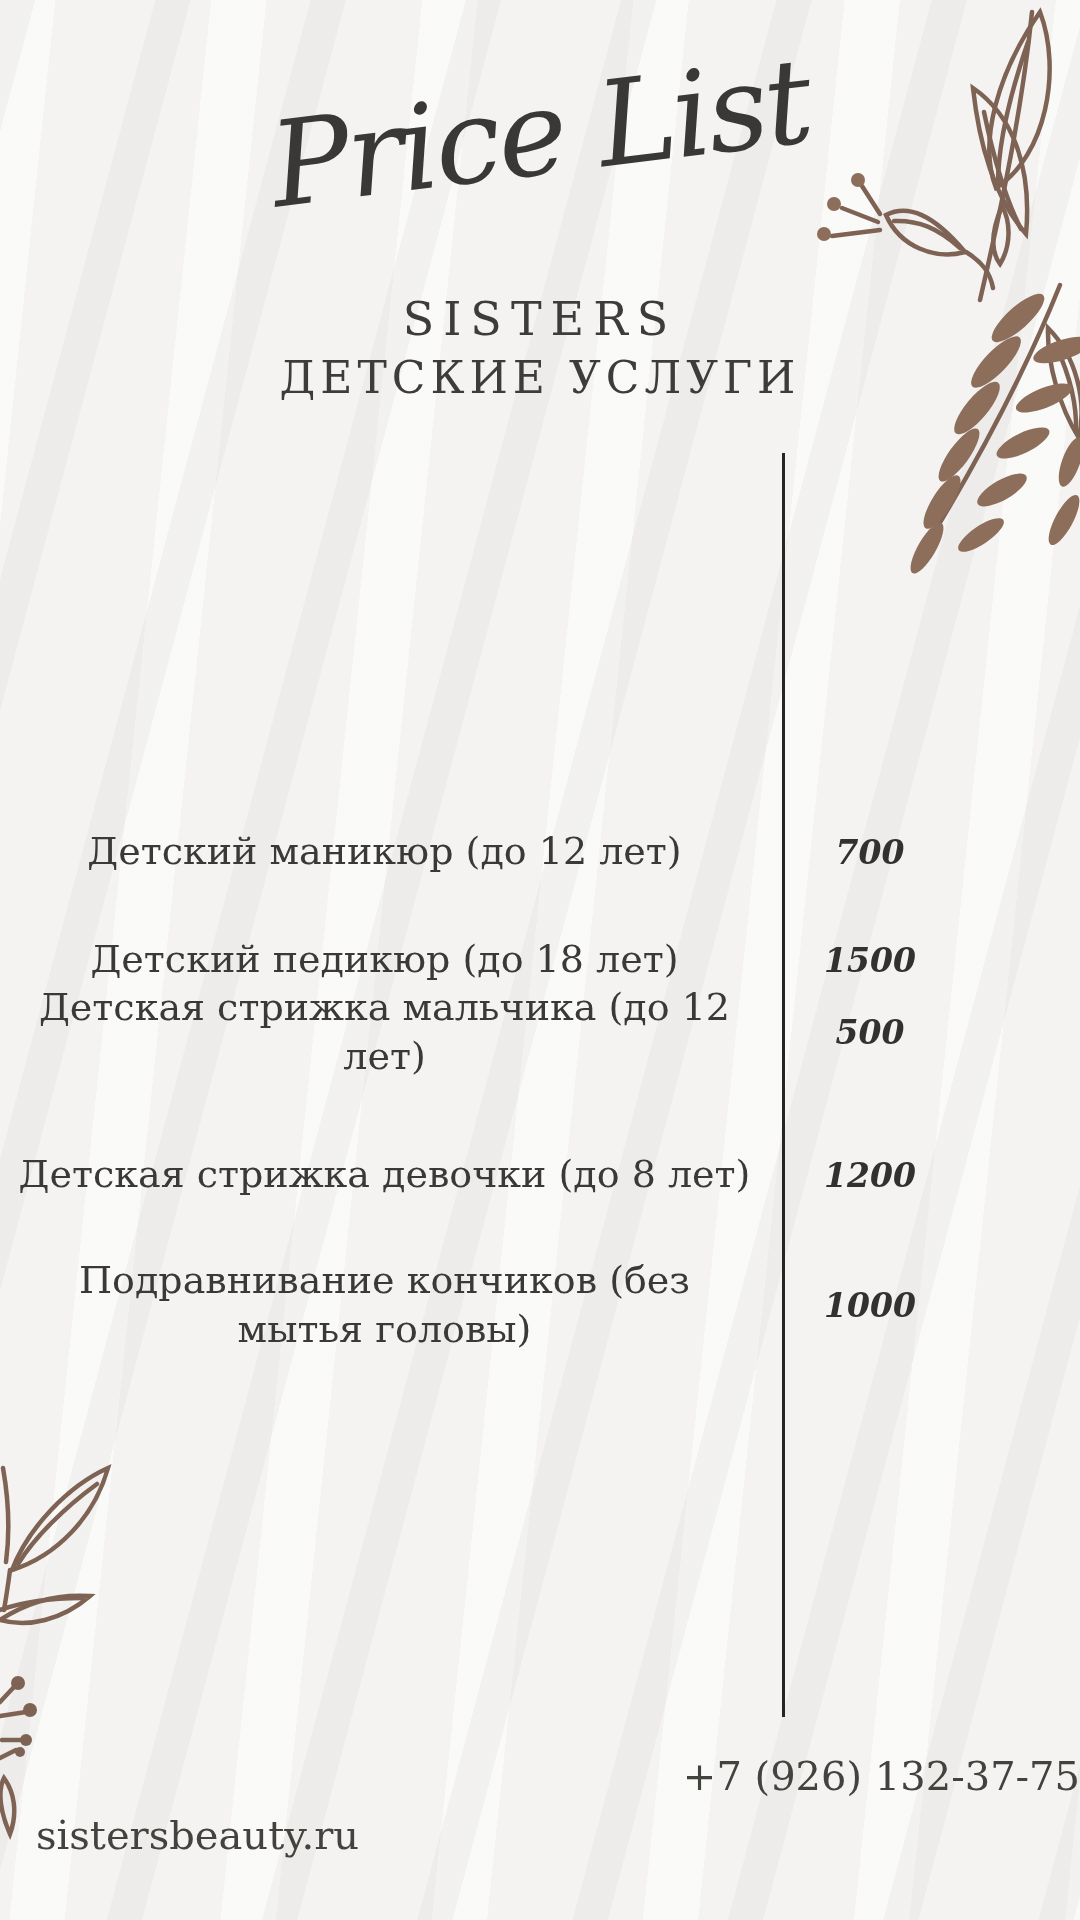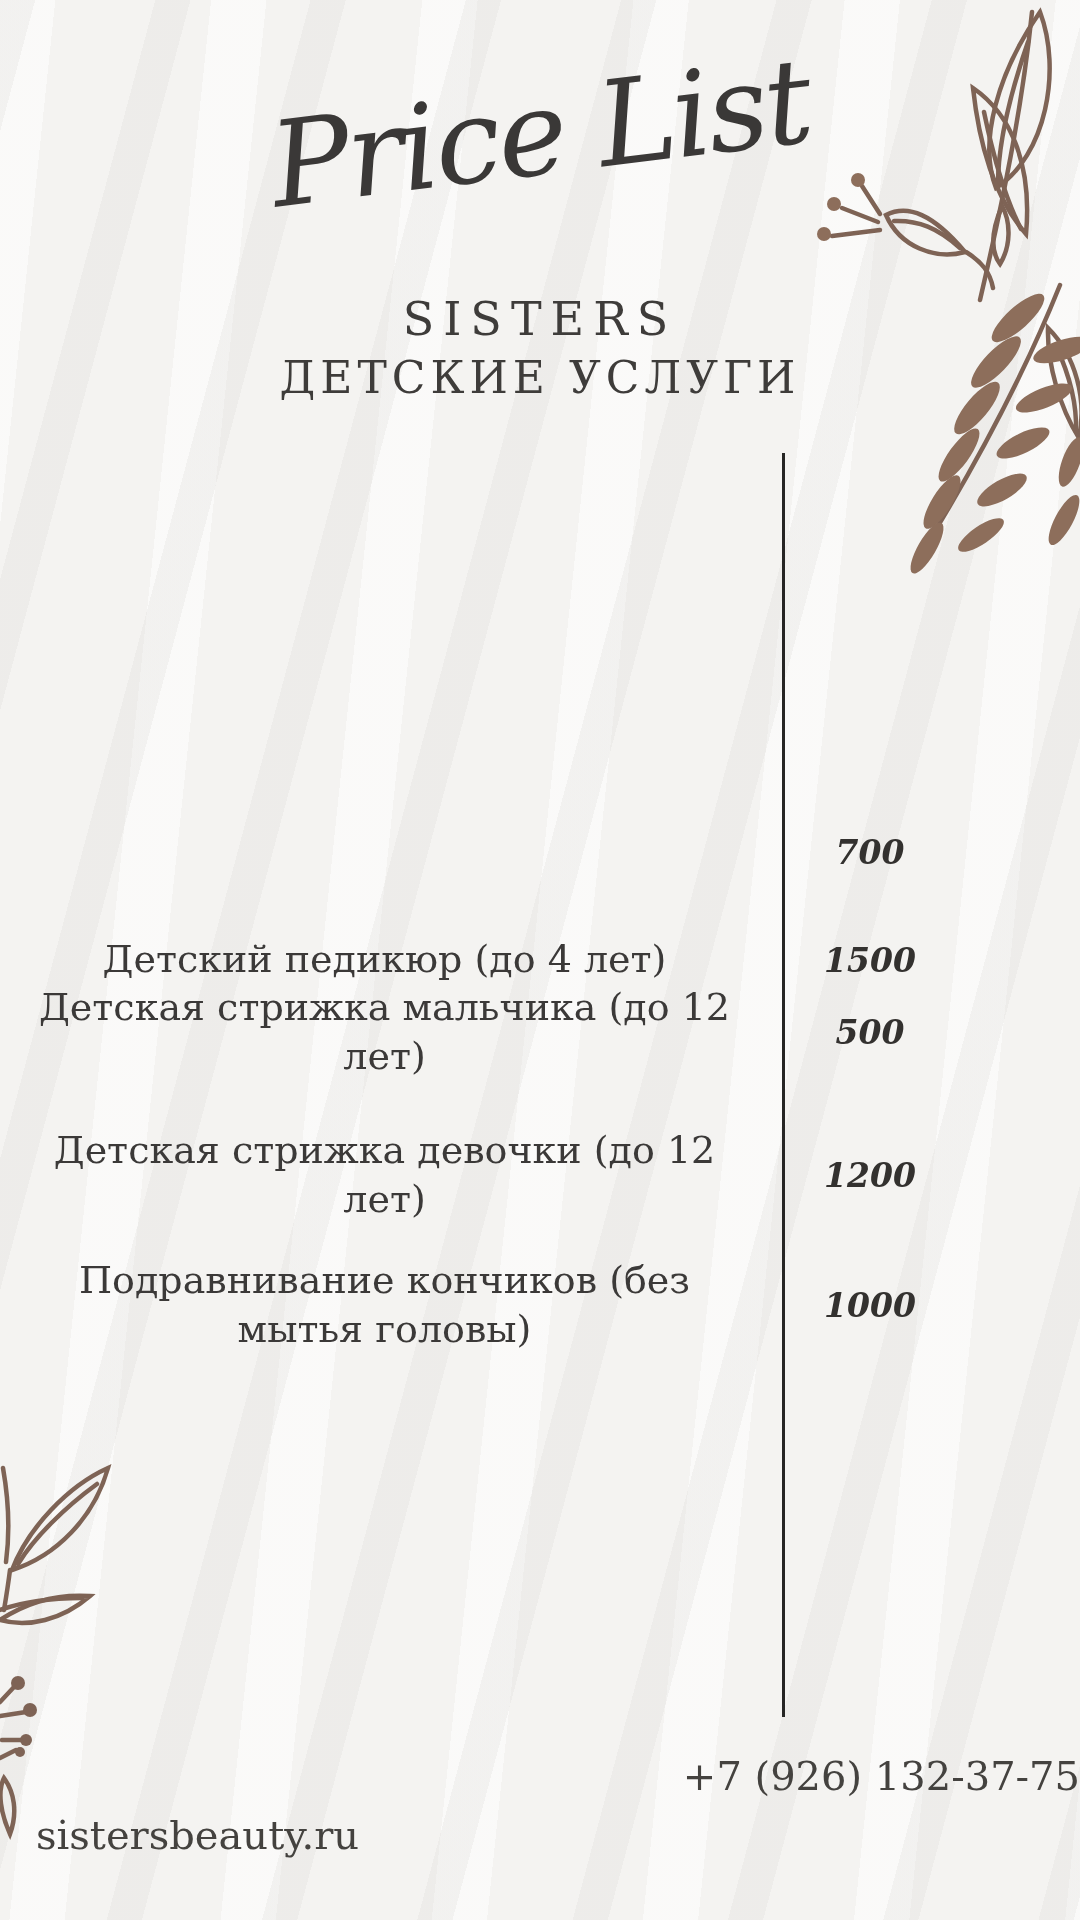--- a/index.html
+++ b/index.html
@@ -134,32 +134,33 @@
     </g>
   </svg>
 
   <div class="script-title">Price List</div>
   <div class="brand">SISTERS</div>
   <div class="subtitle">ДЕТСКИЕ УСЛУГИ</div>
 
   <div class="divider"></div>
 
   <div class="row row-0">
+    <div class="item-name">Детский маникюр (до 12 лет)</div>
     <div class="item-price">700</div>
   </div>
   <div class="row row-1">
-    <div class="item-name">Детский педикюр (до 4 лет)</div>
+    <div class="item-name">Детский педикюр (до 18 лет)</div>
     <div class="item-price">1500</div>
   </div>
   <div class="row row-2">
     <div class="item-name">Детская стрижка мальчика (до 12 лет)</div>
     <div class="item-price">500</div>
   </div>
   <div class="row row-3">
-    <div class="item-name">Детская стрижка девочки (до 12 лет)</div>
+    <div class="item-name">Детская стрижка девочки (до 8 лет)</div>
     <div class="item-price">1200</div>
   </div>
   <div class="row row-4">
     <div class="item-name">Подравнивание кончиков (без мытья головы)</div>
     <div class="item-price">1000</div>
   </div>
 
   <div class="footer-phone">+7 (926) 132-37-75</div>
   <div class="footer-site">sistersbeauty.ru</div>
 

